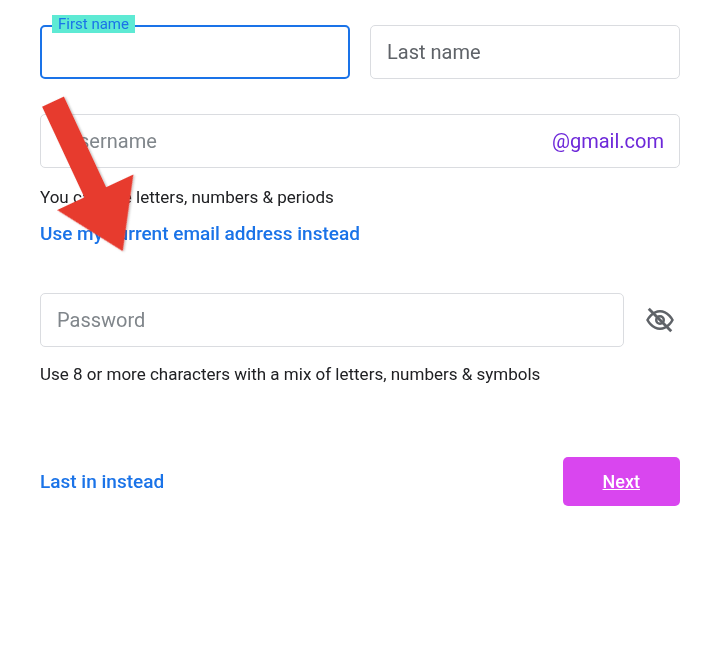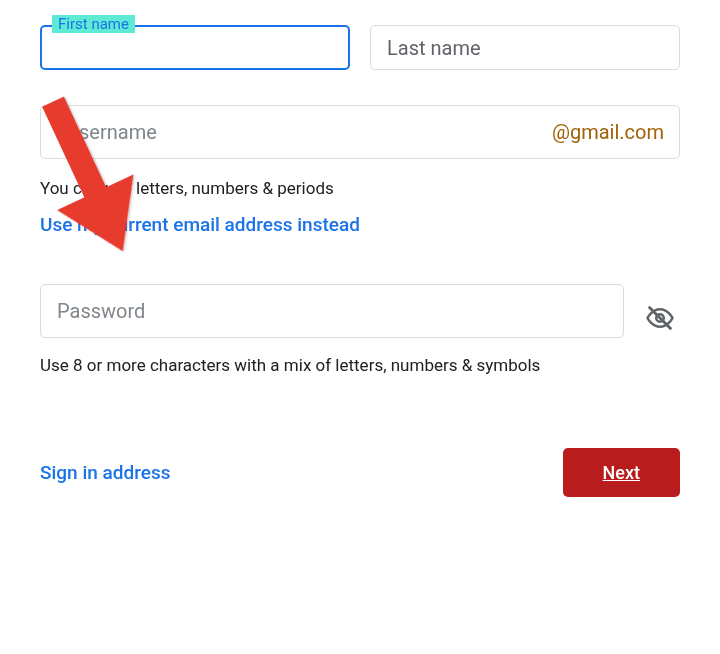--- a/index.html
+++ b/index.html
@@ -28,21 +28,21 @@
       position: absolute;
       top: -10px;
       left: 12px;
       background: #5eead4;
       padding: 0 6px;
       font-size: 15px;
       color: #1a73e8;
     }
     .text-input {
       width: 100%;
-      height: 45px;
+      height: 54px;
       border: 1px solid #dadce0;
       border-radius: 5px;
       padding: 0 16px;
       font-size: 20px;
       color: #6d28d9;
       outline: none;
       font-family: inherit;
     }
     .text-input::placeholder {
       color: #5f6368;
@@ -69,21 +69,21 @@
     .username-input::placeholder {
       color: #80868b;
       text-indent: 22px;
     }
     .domain-suffix {
       position: absolute;
       right: 16px;
       top: 50%;
       transform: translateY(-50%);
       font-size: 20px;
-      color: #a16207;
+      color: #6d28d9;
     }
     .helper-text {
       font-size: 17px;
       color: #202124;
       margin-bottom: 12px;
       line-height: 1.4;
     }
     .helper-text.spaced {
       margin-top: 16px;
     }
@@ -93,21 +93,21 @@
       font-weight: 500;
       cursor: pointer;
       display: inline-block;
     }
     .password-section {
       margin-top: 48px;
     }
     .password-row {
       display: flex;
       gap: 16px;
-      align-items: flex-end;
+      align-items: center;
     }
     .pw-field {
       position: relative;
       flex: 1;
     }
     .pw-input {
       width: 100%;
       height: 54px;
       border: 1px solid #dadce0;
       border-radius: 5px;
@@ -129,21 +129,21 @@
       cursor: pointer;
       color: #5f6368;
     }
     .bottom-row {
       display: flex;
       justify-content: space-between;
       align-items: center;
       margin-top: 70px;
     }
     .next-button {
-      background: #b91c1c;
+      background: #d946ef;
       color: #fff;
       border: none;
       border-radius: 5px;
       padding: 14px 40px;
       font-size: 18px;
       font-weight: 500;
       cursor: pointer;
       font-family: inherit;
       text-decoration: underline;
     }
@@ -195,21 +195,21 @@
         <circle cx="12" cy="12" r="3" fill="none"></circle>
         <line x1="3" y1="3" x2="21" y2="21" stroke="#5f6368" stroke-width="2.2"></line>
       </svg>
     </div>
   </div>
   <div class="helper-text spaced">Use 8 or more characters with a mix of letters, numbers &amp; symbols</div>
 </div>
 
 
 <div class="bottom-row">
-  <a class="link">Sign in address</a>
+  <a class="link">Last in instead</a>
   <button class="next-button">Next</button>
 </div>
 
 
 <svg class="arrow-annotation" viewBox="0 0 140 200">
   <defs>
     <filter id="s" x="-20%" y="-20%" width="140%" height="140%">
       <feDropShadow dx="1" dy="1" stdDeviation="1" flood-opacity="0.25"></feDropShadow>
     </filter>
   </defs>

